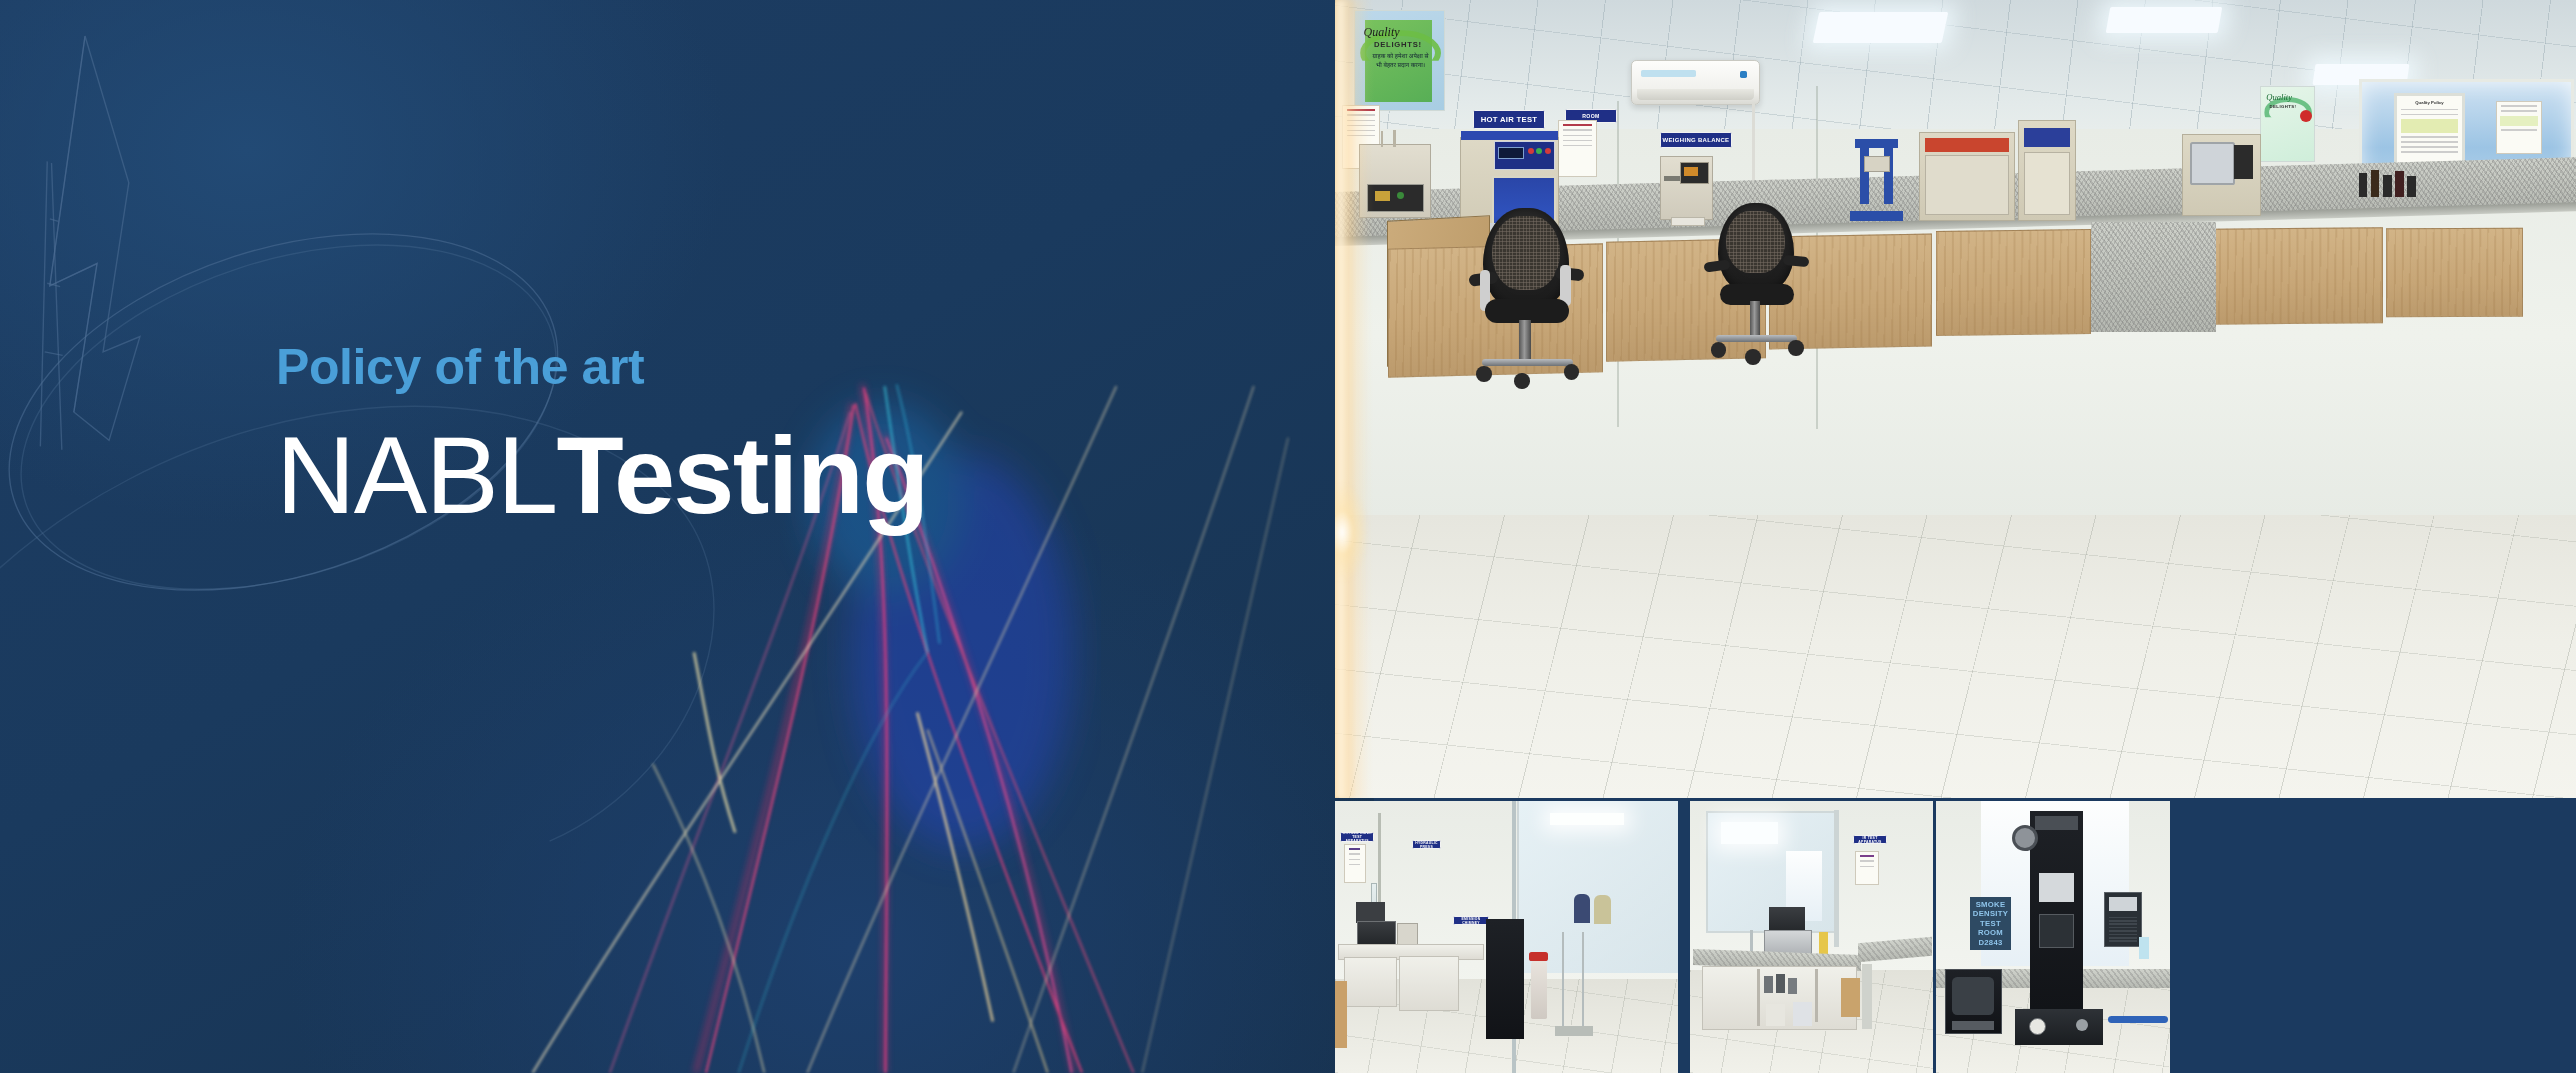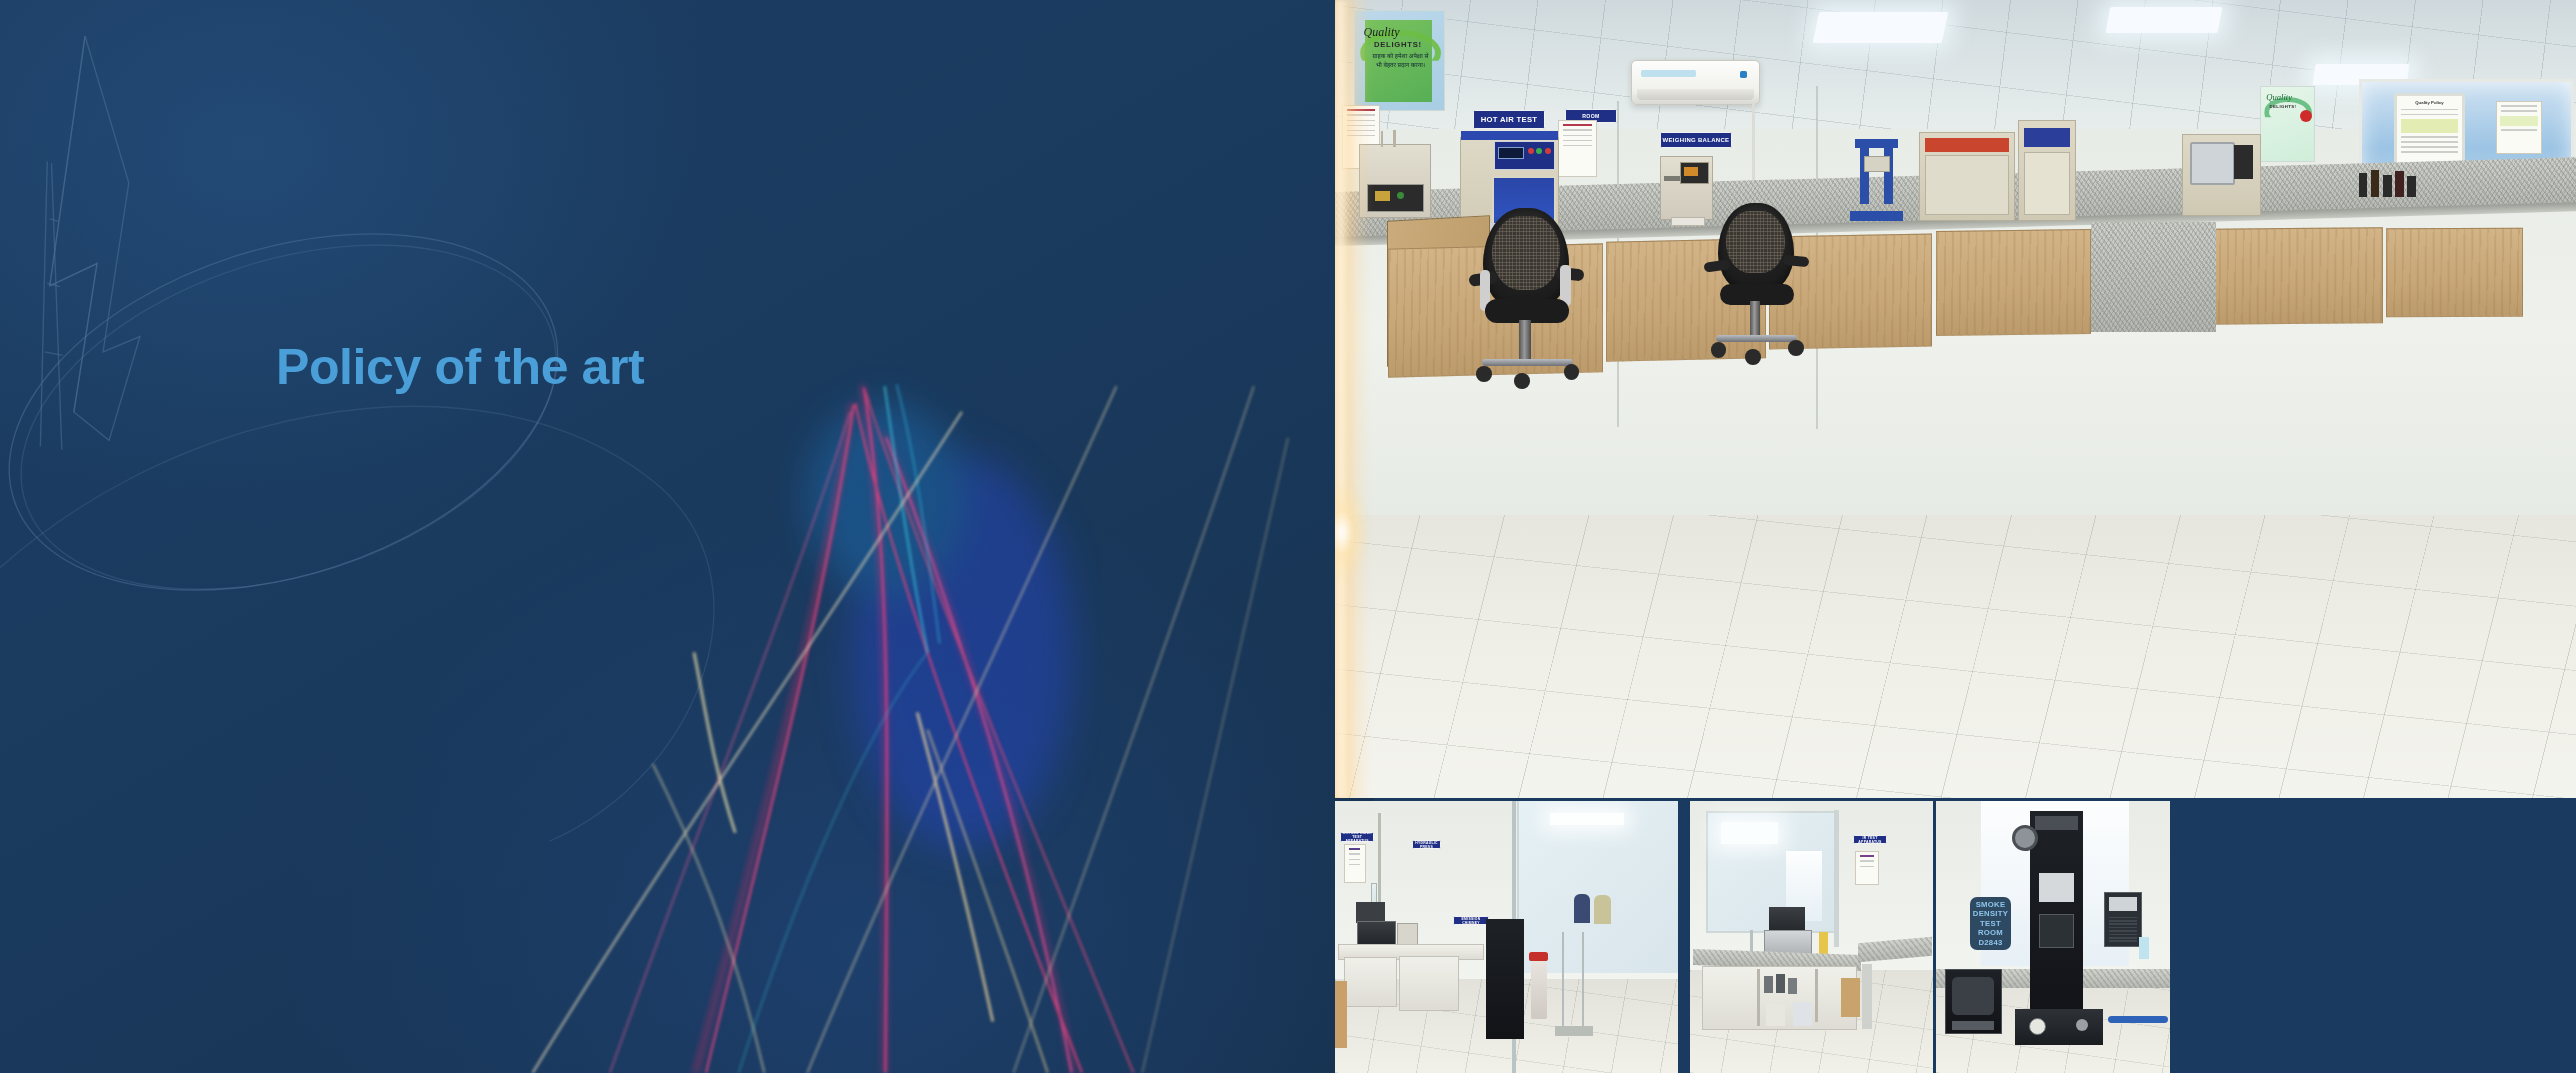--- a/index.html
+++ b/index.html
@@ -210,20 +210,23 @@
           <path d="M248 430 C 262 500, 270 560, 296 640" stroke="#f0e2a8" opacity=".9" stroke-width="3"></path>
           <path d="M508 500 C 540 620, 570 740, 596 860" stroke="#f2d79a" opacity=".9" stroke-width="3"></path>
           <path d="M770 920 C 820 700, 880 450, 940 180" stroke="#bfb89e" opacity=".45"></path>
         </g>
       </svg>
     </div>
 
     <div class="headline-block">
       <p class="kicker">Policy of the art</p>
       <h1 class="title">
+        <span class="title-l1">
+          <span class="tw-thin">NABL</span><span class="tw-bold">Testing</span>
+        </span>
       </h1>
     </div>
   </div>
 
   <div class="photo-col">
 
     <div class="main-photo">
 
       <div class="ph ceiling"></div>
       <div class="ph ceil-grid"></div>
@@ -484,21 +487,21 @@
         <div class="ph tb-dark" style="left:94px;top:10.3px;width:53px;height:211px;">
           <div style="position:absolute;left:5.2px;top:5.2px;right:5.2px;height:13.7px;background:#4a4f55;"></div>
           <div style="position:absolute;left:8.6px;top:62px;right:8.6px;height:29px;background:#d5d9dc;"></div>
           <div style="position:absolute;left:8.6px;top:103px;right:8.6px;height:34px;background:#2c3136;border:0.9px solid #565b60;"></div>
         </div>
         <div class="ph" style="left:76px;top:24px;width:26px;height:26px;border-radius:50%;background:#8e9399;border:3.4px solid #4a4f55;"></div>
         <div class="ph" style="left:79px;top:208px;width:88px;height:36px;background:linear-gradient(to bottom,#2e3237,#1a1d20);">
           <div style="position:absolute;left:13.7px;top:8.6px;width:17px;height:17px;border-radius:50%;background:#e7e7e2;border:1.7px solid #6a6e72;"></div>
           <div style="position:absolute;right:15.5px;top:10.3px;width:12px;height:12px;border-radius:50%;background:#9aa0a4;"></div>
         </div>
-        <div class="ph smoke-label" style="left:34px;top:96px;width:41px;border-radius:7px;">
+        <div class="ph smoke-label" style="left:34px;top:96px;width:41px;">
           <div>SMOKE</div>
           <div>DENSITY</div>
           <div>TEST</div>
           <div>ROOM</div>
           <div>D2843</div>
         </div>
         <div class="ph" style="left:168px;top:91px;width:38px;height:55px;background:#2a3036;border:0.9px solid #5a6066;">
           <div style="position:absolute;left:4.3px;top:4.3px;right:4.3px;height:13.7px;background:#cfd4d8;"></div>
           <div style="position:absolute;left:4.3px;top:22px;right:4.3px;bottom:4.3px;background:repeating-linear-gradient(0deg,#3f464d 0 1.7px,#2a3036 1.7px 3.4px);"></div>
         </div>

